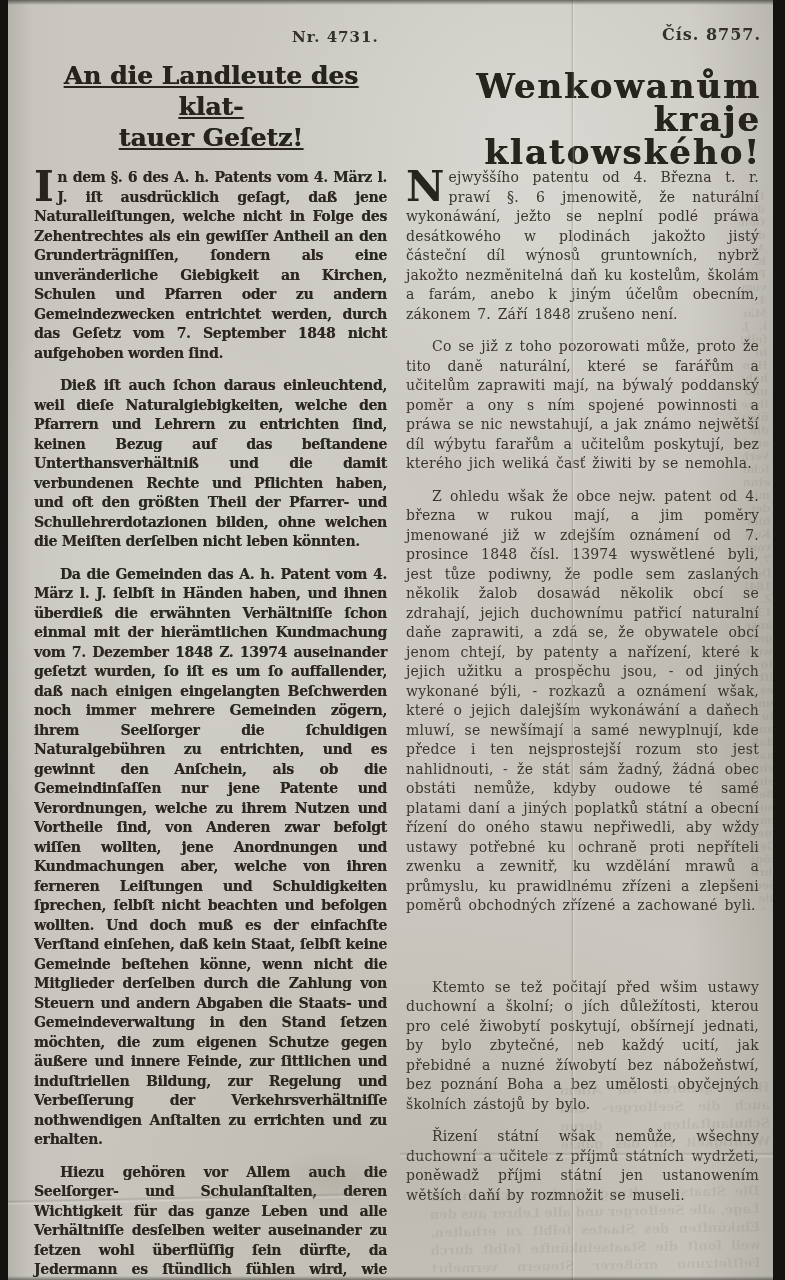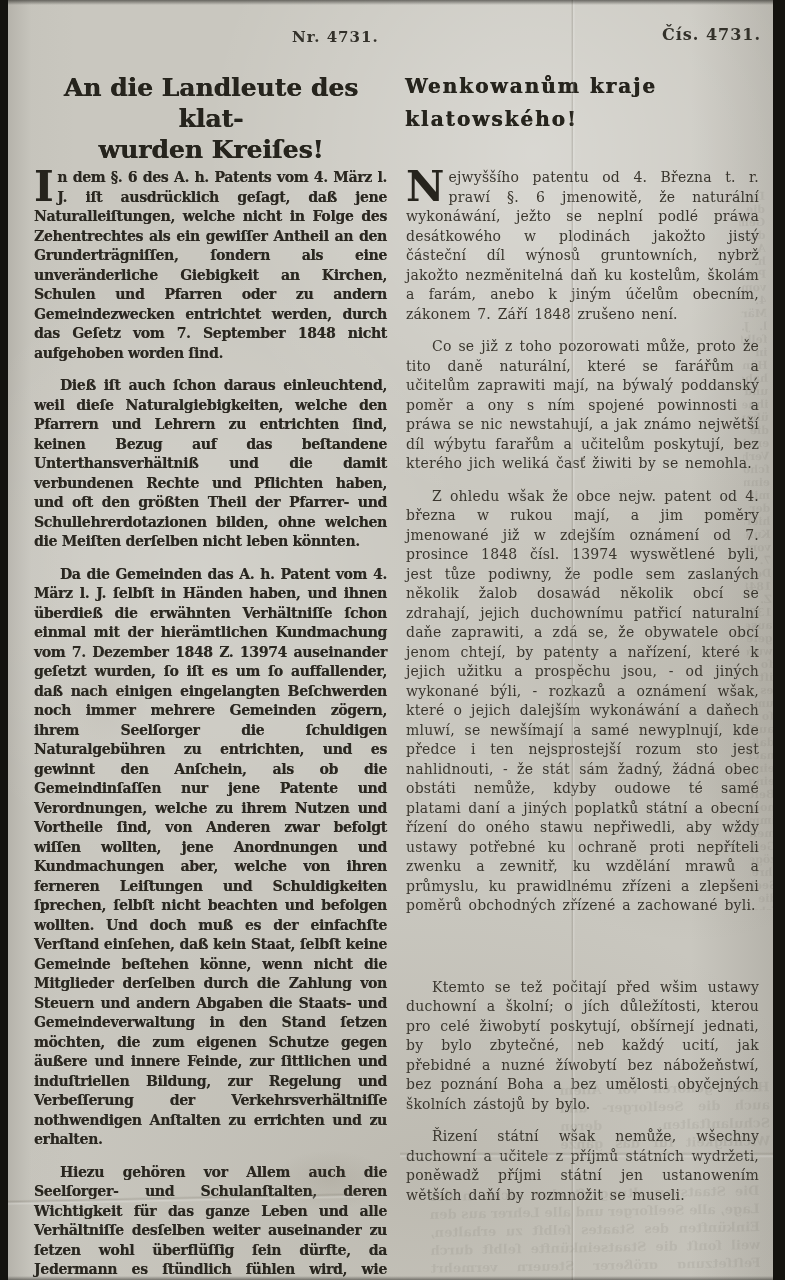--- a/index.html
+++ b/index.html
@@ -23,25 +23,25 @@
   .edge-bottom{position:absolute;left:0;right:0;bottom:0;height:4px;z-index:31;
     background:linear-gradient(0deg, rgba(20,19,15,0.45), transparent);}
   .crease-v{position:absolute;top:0;height:100%;width:4px;z-index:5;
     background:linear-gradient(90deg, transparent, rgba(80,74,60,0.22), rgba(255,255,255,0.25), transparent);}
   .crease-h{position:absolute;height:6px;z-index:5;
     background:linear-gradient(180deg, transparent, rgba(80,74,60,0.18), rgba(255,255,255,0.22), transparent);}
 
   .hdr-nr{position:absolute;top:28px;left:292px;font-size:15px;font-weight:bold;letter-spacing:1px;color:#33312a;}
   .hdr-cis{position:absolute;top:25px;right:24px;font-size:16px;font-weight:bold;letter-spacing:1px;color:#33312a;}
 
-  .title-de{position:absolute;top:72px;left:33px;width:356px;text-align:center;
+  .title-de{position:absolute;top:60px;left:33px;width:356px;text-align:center;
     font-size:25px;line-height:31px;font-weight:bold;color:#26241d;
-    text-shadow:0.4px 0 0 #26241d;}
-  .title-cs{position:absolute;top:70px;left:405px;width:356px;text-align:left;
-    font-size:20px;line-height:33px;font-weight:bold;letter-spacing:2px;color:#26241d;
+    text-shadow:0.4px 0 0 #26241d;text-decoration:underline;}
+  .title-cs{position:absolute;top:70px;left:405px;width:356px;text-align:right;
+    font-size:34px;line-height:33px;font-weight:bold;letter-spacing:2px;color:#26241d;
     text-shadow:0.5px 0 0 #26241d;}
 
   .col{position:absolute;top:168px;width:353px;text-align:justify;}
   .col-de{left:34px;font-size:14px;line-height:19.5px;font-weight:bold;
     letter-spacing:-0.3px;color:#2a2720;text-shadow:0.2px 0 0 rgba(42,39,32,0.6);}
   .col-cs{left:406px;font-size:14px;line-height:19.5px;color:#3a362e;
     letter-spacing:0.2px;word-spacing:2px;}
   .col p{margin:0 0 13px 0;text-indent:26px;}
   .col p.first{text-indent:0;}
   .col-cs p.gap-large{margin-top:62px;}
@@ -63,25 +63,25 @@
 <div class="scan">
 
   <div class="stain s1"></div>
   <div class="stain s2"></div>
 
   <div class="bleed b1">Da die Gemeinden das A. h. Patent vom 4. März l. J. ſelbſt in Händen haben, und ihnen überdieß die erwähnten Verhältniſſe ſchon einmal mit der hierämtlichen Kundmachung vom 7. Dezember 1848 Z. 13974 auseinander geſetzt wurden, ſo iſt es um ſo auffallender, daß nach einigen eingelangten Beſchwerden noch immer mehrere Gemeinden zögern, ihrem Seelſorger die ſchuldigen Naturalgebühren zu entrichten, und es gewinnt den Anſchein, als ob die Gemeindinſaſſen nur jene Patente und Verordnungen, welche zu ihrem Nutzen und Vortheile ſind, von Anderen zwar befolgt wiſſen wollten, jene Anordnungen und Kundmachungen aber, welche von ihren ferneren Leiſtungen und Schuldigkeiten ſprechen, ſelbſt nicht beachten und befolgen wollten. Und doch muß es der einfachſte Verſtand einſehen, daß kein Staat, ſelbſt keine Gemeinde beſtehen könne, wenn nicht die Mitglieder derſelben durch die Zahlung von Steuern und andern Abgaben die Staats- und Gemeindeverwaltung in den Stand ſetzen möchten, die zum eigenen Schutze gegen äußere und innere Feinde, zur ſittlichen und induſtriellen Bildung, zur Regelung und Verbeſſerung der Verkehrsverhältniſſe nothwendigen Anſtalten zu errichten und zu erhalten.</div>
   <div class="bleed b2">Hiezu gehören vor Allem auch die Seelſorger- und Schulanſtalten, deren Wichtigkeit für das ganze Leben und alle Verhältniſſe desſelben weiter auseinander zu ſetzen wohl überflüſſig ſein dürfte, da Jedermann es ſtündlich fühlen wird, wie armſelig und kümmerlich das Leben ohne Religion, ohne der Erkenntniß Gottes, und ohne Kenntniß der gewöhnlichen Schulgegenſtände ſein würde.</div>
   <div class="bleed b3">Die Staatsverwaltung iſt aber nicht in der Lage, alle Seelſorger und alle Lehrer aus den Einkünften des Staates ſelbſt zu erhalten, weil ſonſt die Staatseinkünfte ſelbſt durch Feſtſetzung größerer Steuern vermehrt werden müßten.</div>
 
   <div class="hdr-nr">Nr. 4731.</div>
-  <div class="hdr-cis">Čís. 4731.</div>
+  <div class="hdr-cis">Čís. 8757.</div>
 
   <div class="title-de">
     <span>An die Landleute des klat-</span><br>
-    <span>wurden Kreiſes!</span>
+    <span>tauer Geſetz!</span>
   </div>
 
   <div class="title-cs">
     <span>Wenkowanům kraje</span><br>
     <span>klatowského!</span>
   </div>
 
   <div class="col col-de">
     <p class="first"><span class="dropcap">I</span><span>n dem §. 6 des A. h. Patents vom 4. März l. J. iſt ausdrücklich geſagt, daß jene Naturalleiſtungen, welche nicht in Folge des Zehentrechtes als ein gewiſſer Antheil an den Grunderträgniſſen, ſondern als eine unveränderliche Giebigkeit an Kirchen, Schulen und Pfarren oder zu andern Gemeindezwecken entrichtet werden, durch das Geſetz vom 7. September 1848 nicht aufgehoben worden ſind.</span></p>
     <p>Dieß iſt auch ſchon daraus einleuchtend, weil dieſe Naturalgiebigkeiten, welche den Pfarrern und Lehrern zu entrichten ſind, keinen Bezug auf das beſtandene Unterthansverhältniß und die damit verbundenen Rechte und Pflichten haben, und oft den größten Theil der Pfarrer- und Schullehrerdotazionen bilden, ohne welchen die Meiſten derſelben nicht leben könnten.</p>

